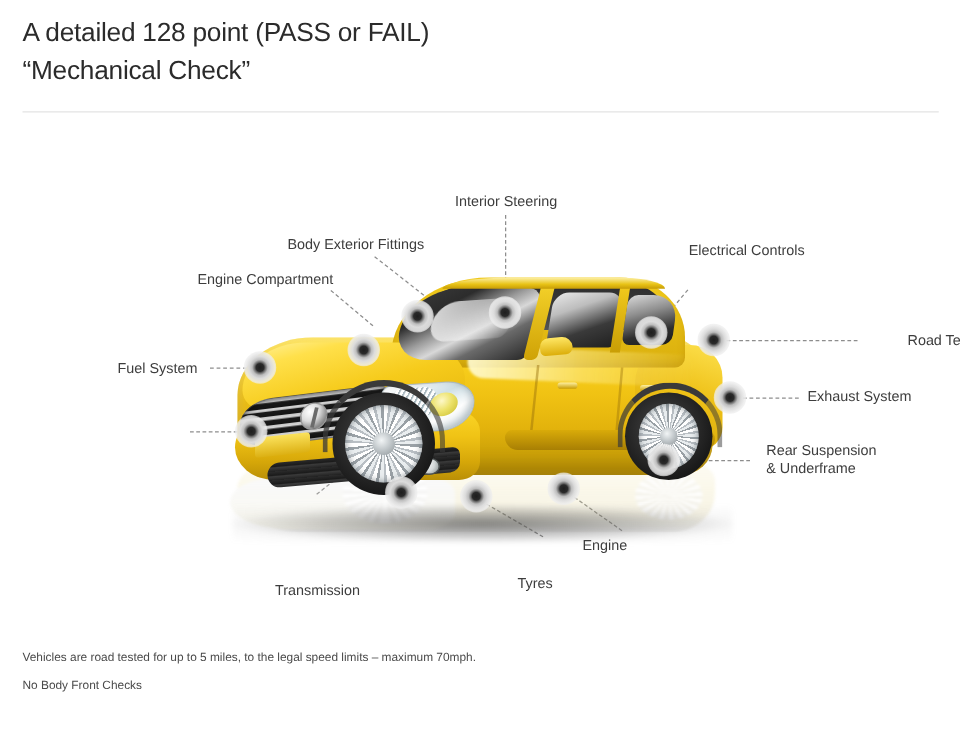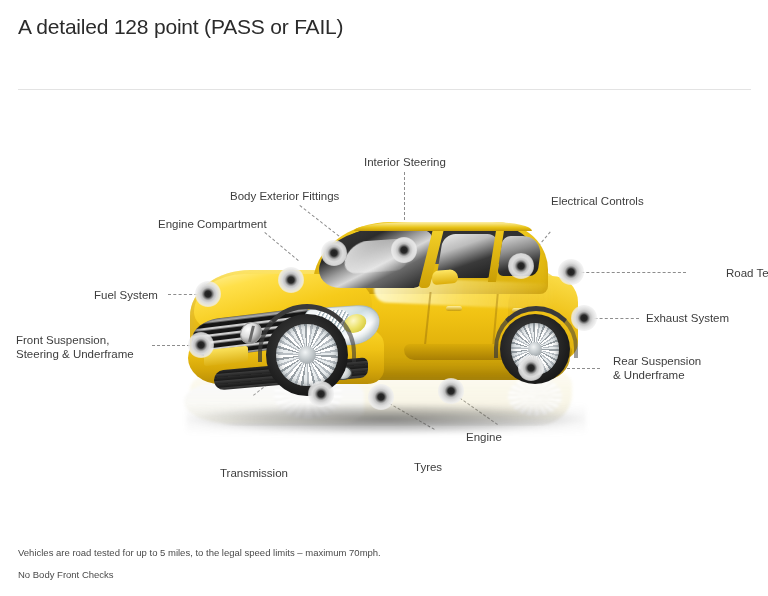--- a/index.html
+++ b/index.html
@@ -350,32 +350,33 @@
     border-radius:50%;
     background:repeating-conic-gradient(from 0deg, rgba(255,255,255,0.9) 0deg 8deg, rgba(200,200,200,0.55) 8deg 16deg);
   }
   .refl-wheel-b {
     position:absolute; left:330px; top:14px; width:54px; height:54px;
     border-radius:50%;
     background:repeating-conic-gradient(from 0deg, rgba(255,255,255,0.85) 0deg 9deg, rgba(195,195,195,0.5) 9deg 18deg);
   }
 
   
-  .footer { position:absolute; left:18px; top:516px; width:700px;margin-top:26px; }
+  .footer { position:absolute; left:18px; top:516px; width:700px; }
   .footer-line {
     font-size:9.5px;
     line-height:22px;
     color:#4a4a4a;
   }
 </style>
 </head>
 <body>
 
 <div class="header">
   <div class="title-line">A detailed 128 point (PASS or FAIL)</div>
+  <div class="title-line">“Mechanical Check”</div>
 </div>
 <div class="divider"></div>
 
 <div class="stage">
 
   <div class="car">
     <div class="ground-shadow"></div>
 
     <div class="body-main"></div>
     <div class="rear-fender"></div>
@@ -477,24 +478,20 @@
   <div class="label" style="left:158px; top:117px;">Engine Compartment</div>
 
   <div class="label" style="left:551px; top:94px;">Electrical Controls</div>
 
   <div class="label" style="left:726px; top:166px;">Road Test</div>
 
   <div class="label" style="left:94px; top:188px;">Fuel System</div>
 
   <div class="label" style="left:646px; top:211px;">Exhaust System</div>
 
-  <div style="position:absolute; left:16px; top:233px;">
-    <div class="label" style="position:static;">Front Suspension,</div>
-    <div class="label" style="position:static;">Steering &amp; Underframe</div>
-  </div>
 
   <div style="position:absolute; left:613px; top:254px;">
     <div class="label" style="position:static;">Rear Suspension</div>
     <div class="label" style="position:static;">&amp; Underframe</div>
   </div>
 
   <div class="label" style="left:466px; top:330px;">Engine</div>
 
   <div class="label" style="left:220px; top:351px;margin-top:15px;">Transmission</div>
 

